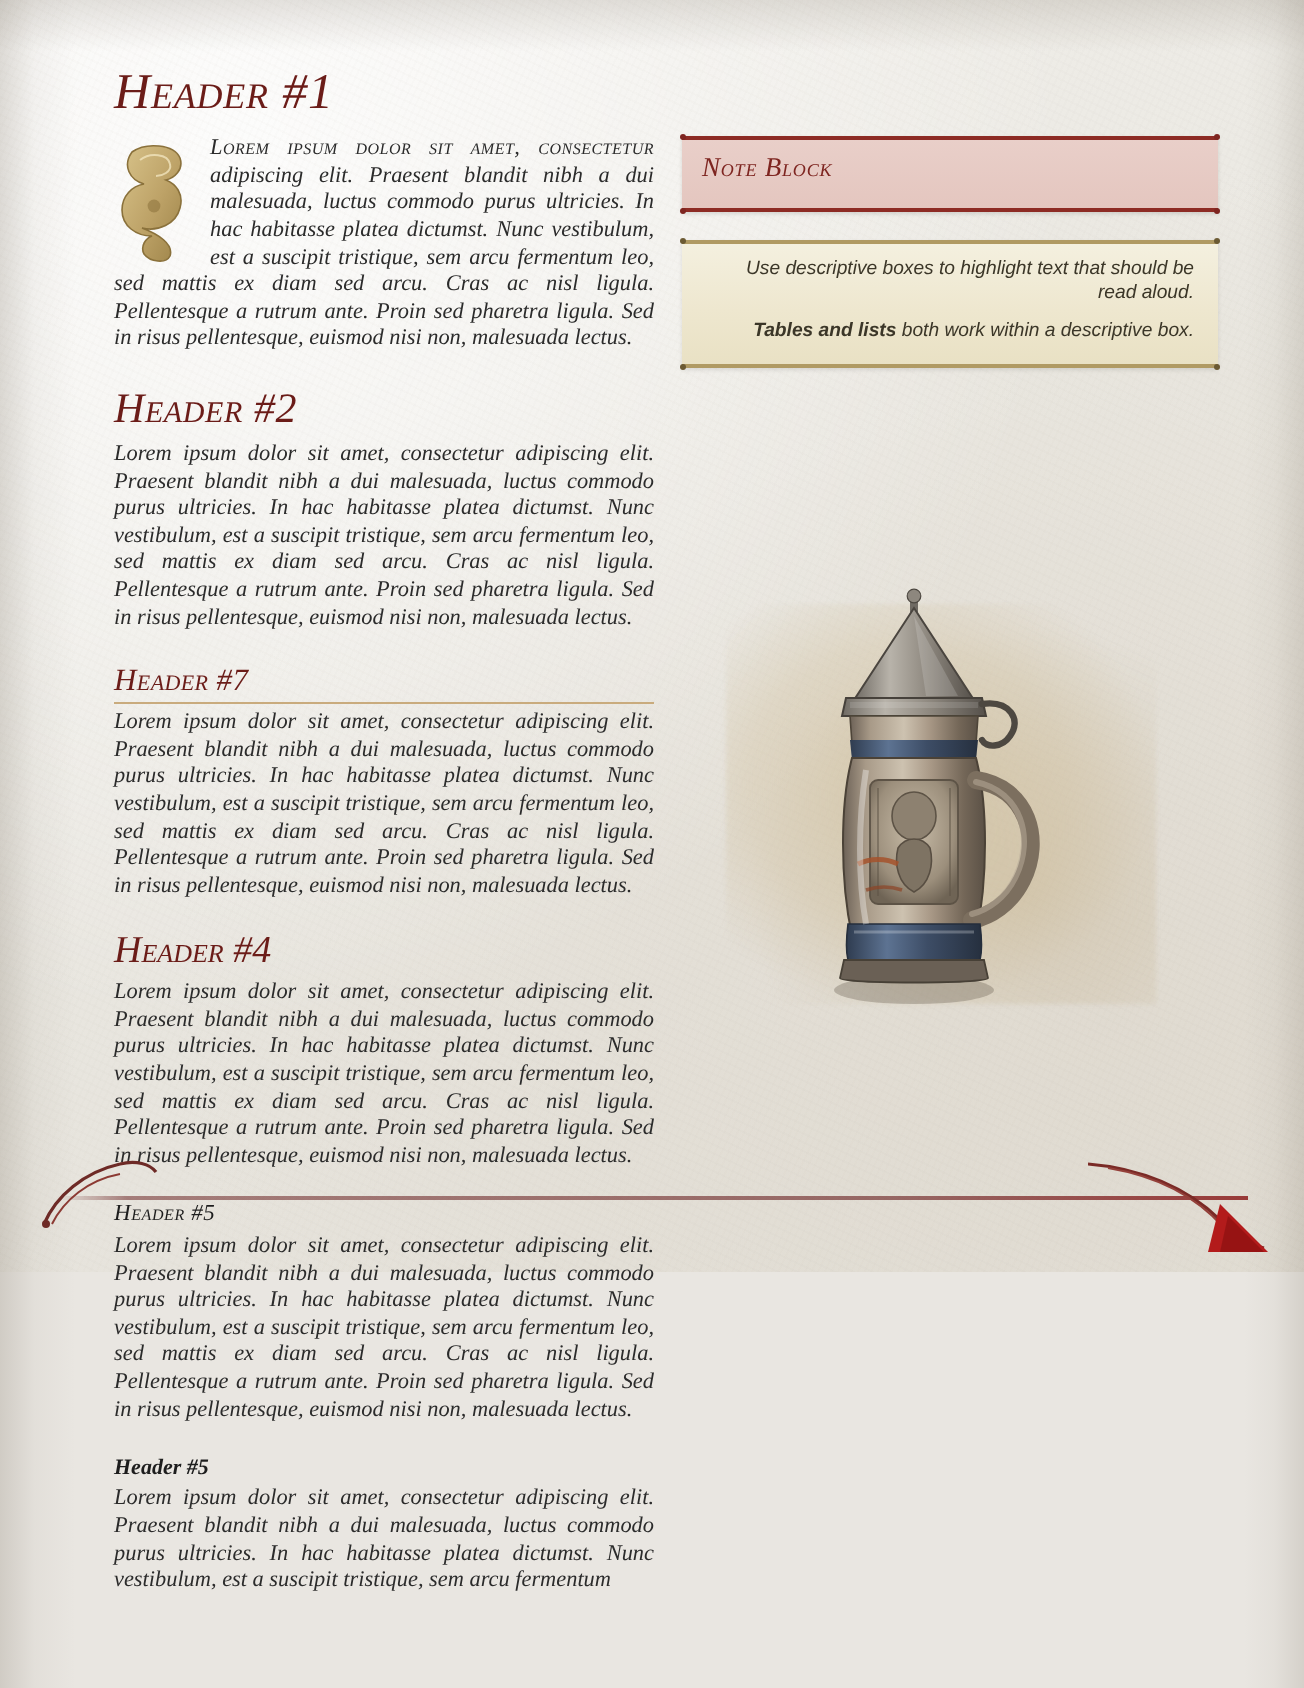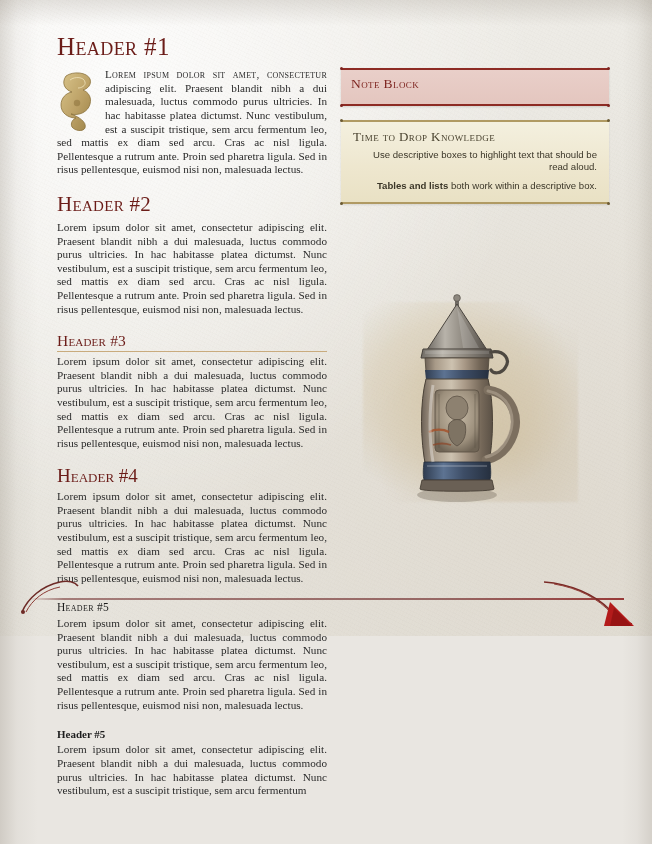--- a/index.html
+++ b/index.html
@@ -19,20 +19,21 @@
   #page {
     position: absolute;
     left: 0; top: 0;
     width: 652px;
     height: 636px;
     background:
       radial-gradient(ellipse at 18% 12%, rgba(255,255,255,0.85) 0%, rgba(255,255,255,0) 55%),
       radial-gradient(ellipse at 85% 80%, rgba(222,216,205,0.75) 0%, rgba(255,255,255,0) 60%),
       linear-gradient(160deg, #f2f0ec 0%, #eceae4 35%, #e7e4dd 70%, #e3e0d8 100%);
     box-sizing: border-box;
+    font-style: italic;
   }
   #grain {
     position: absolute;
     inset: 0;
     opacity: .5;
     background-image:
       repeating-linear-gradient(115deg, rgba(160,150,135,0.045) 0px, rgba(160,150,135,0.045) 1px, rgba(0,0,0,0) 1px, rgba(0,0,0,0) 3px),
       repeating-linear-gradient(25deg, rgba(150,140,125,0.04) 0px, rgba(150,140,125,0.04) 1px, rgba(0,0,0,0) 1px, rgba(0,0,0,0) 4px);
     pointer-events: none;
   }
@@ -305,21 +306,21 @@
             <path d="M13 10 C18 6 27 7 28 12 C29 16 24 18 21 18" fill="none" stroke="#f0e3bd" stroke-width="1" opacity="0.8"></path>
             <circle cx="20" cy="33" r="3.2" fill="#8a713b" opacity="0.55"></circle>
           </svg>
         </span>
         <p class="body"><span class="smallcaps-lead">Lorem ipsum dolor sit amet, consectetur</span> <span>adipiscing elit. Praesent blandit nibh a dui malesuada, luctus commodo purus ultricies. In hac habitasse platea dictumst. Nunc vestibulum, est a suscipit tristique, sem arcu fermentum leo, sed mattis ex diam sed arcu. Cras ac nisl ligula. Pellentesque a rutrum ante. Proin sed pharetra ligula. Sed in risus pellentesque, euismod nisi non, malesuada lectus.</span></p>
       </div>
 
       <h2 class="h2">Header #2</h2>
       <p class="body">Lorem ipsum dolor sit amet, consectetur adipiscing elit. Praesent blandit nibh a dui malesuada, luctus commodo purus ultricies. In hac habitasse platea dictumst. Nunc vestibulum, est a suscipit tristique, sem arcu fermentum leo, sed mattis ex diam sed arcu. Cras ac nisl ligula. Pellentesque a rutrum ante. Proin sed pharetra ligula. Sed in risus pellentesque, euismod nisi non, malesuada lectus.</p>
 
-      <h3 class="h3">Header #3</h3>
+      <h3 class="h3">Header #7</h3>
       <p class="body">Lorem ipsum dolor sit amet, consectetur adipiscing elit. Praesent blandit nibh a dui malesuada, luctus commodo purus ultricies. In hac habitasse platea dictumst. Nunc vestibulum, est a suscipit tristique, sem arcu fermentum leo, sed mattis ex diam sed arcu. Cras ac nisl ligula. Pellentesque a rutrum ante. Proin sed pharetra ligula. Sed in risus pellentesque, euismod nisi non, malesuada lectus.</p>
 
       <h4 class="h4">Header #4</h4>
       <p class="body">Lorem ipsum dolor sit amet, consectetur adipiscing elit. Praesent blandit nibh a dui malesuada, luctus commodo purus ultricies. In hac habitasse platea dictumst. Nunc vestibulum, est a suscipit tristique, sem arcu fermentum leo, sed mattis ex diam sed arcu. Cras ac nisl ligula. Pellentesque a rutrum ante. Proin sed pharetra ligula. Sed in risus pellentesque, euismod nisi non, malesuada lectus.</p>
 
       <h5 class="h5">Header #5</h5>
       <p class="body">Lorem ipsum dolor sit amet, consectetur adipiscing elit. Praesent blandit nibh a dui malesuada, luctus commodo purus ultricies. In hac habitasse platea dictumst. Nunc vestibulum, est a suscipit tristique, sem arcu fermentum leo, sed mattis ex diam sed arcu. Cras ac nisl ligula. Pellentesque a rutrum ante. Proin sed pharetra ligula. Sed in risus pellentesque, euismod nisi non, malesuada lectus.</p>
 
       <h6 class="h6">Header #5</h6>
       <p class="body">Lorem ipsum dolor sit amet, consectetur adipiscing elit. Praesent blandit nibh a dui malesuada, luctus commodo purus ultricies. In hac habitasse platea dictumst. Nunc vestibulum, est a suscipit tristique, sem arcu fermentum</p>
@@ -334,21 +335,20 @@
         <span class="corner bl"></span>
         <span class="corner br"></span>
         <div class="note-title">Note Block</div>
       </div>
 
       <div class="desc-box">
         <span class="corner tl"></span>
         <span class="corner tr"></span>
         <span class="corner bl"></span>
         <span class="corner br"></span>
-        <div class="desc-title">Time to Drop Knowledge</div>
         <p class="desc-text">Use descriptive boxes to highlight text that should be read aloud.</p>
         <p class="desc-text desc-indent"><span class="desc-strong">Tables and lists</span><span> both work within a descriptive box.</span></p>
       </div>
     </div>
 
     <div class="illustration">
       <div class="ill-splotch"></div>
       <div class="ill-svg">
         <svg viewBox="0 0 140 215" width="140" height="215" aria-hidden="true">
           <defs>

